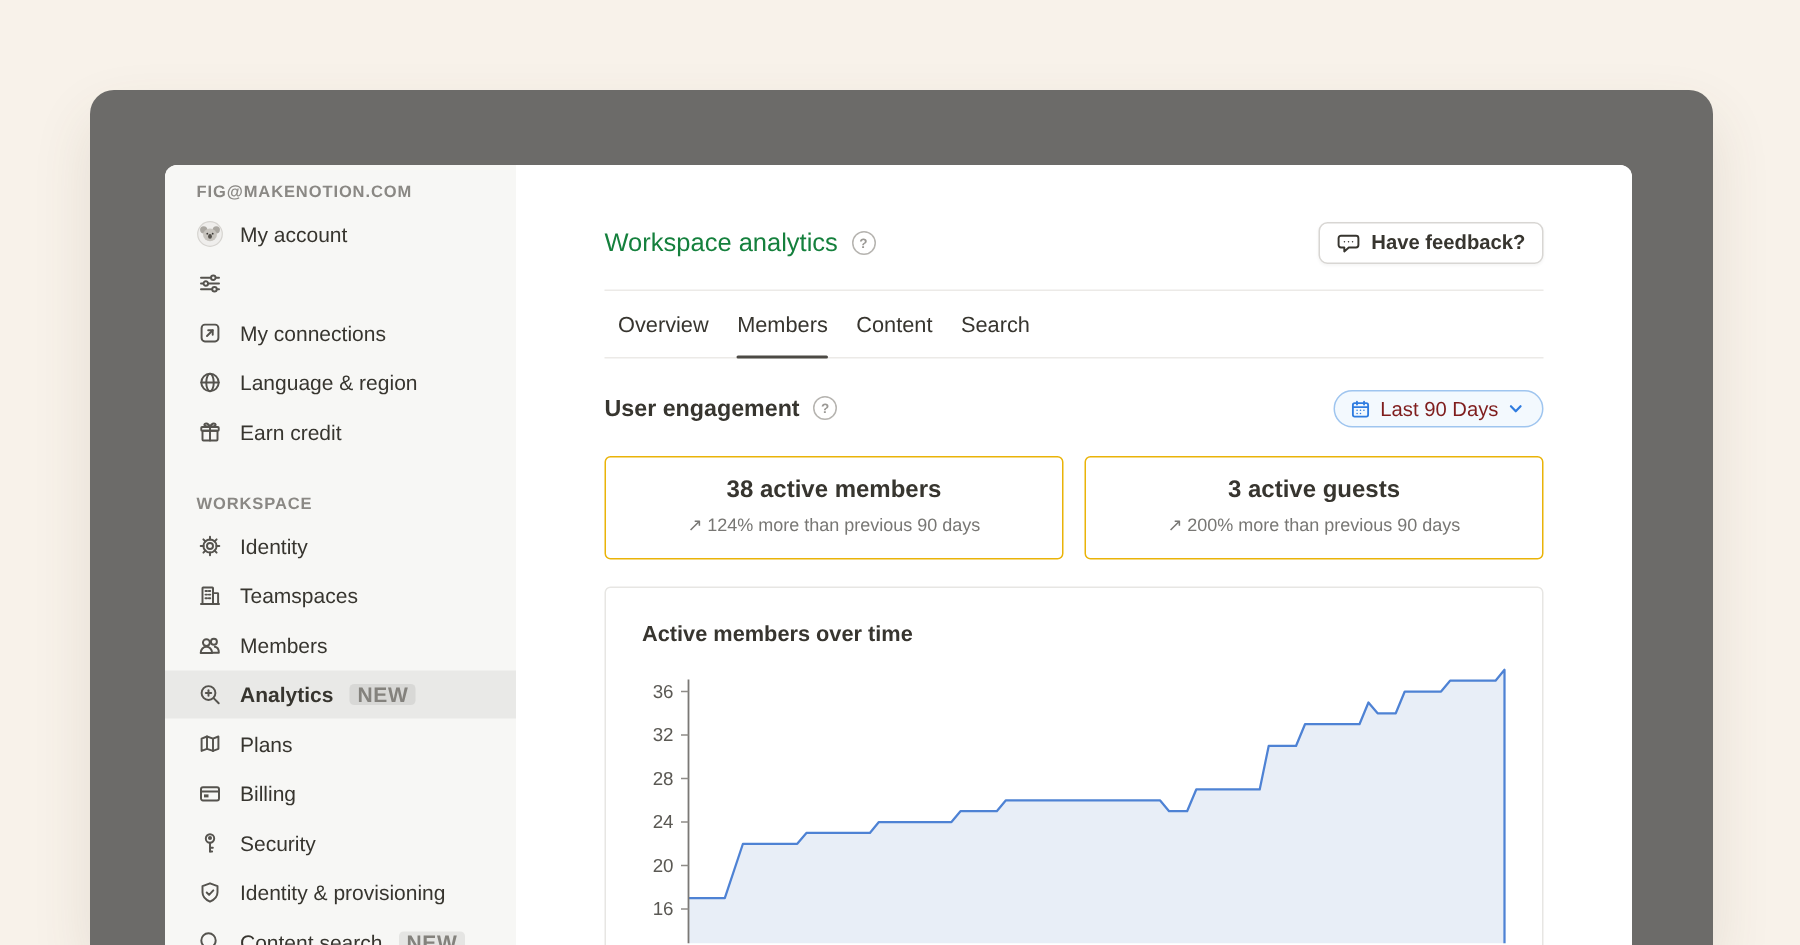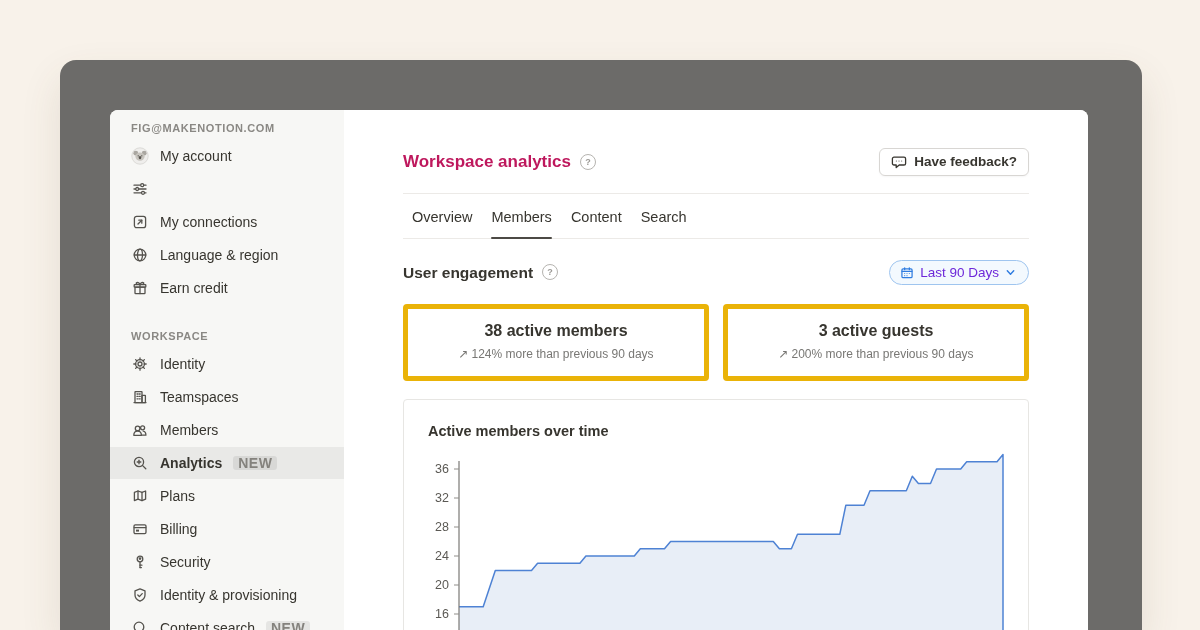--- a/index.html
+++ b/index.html
@@ -36,46 +36,46 @@
   .side-item .lbl{flex:0 1 auto;}
   .badge{
     flex:0 0 auto;font-size:14px;font-weight:700;letter-spacing:.5px;color:#84827d;
     background:rgba(0,0,0,0.07);border-radius:3px;padding:2px 5px;line-height:10px;
   }
   .side-section{margin:26px 0 6px 21px;font-size:11px;font-weight:600;color:#8a8884;letter-spacing:.6px;}
   
   .main{flex:1;background:#fff;padding:38px 60px 0 59px;box-sizing:border-box;position:relative;}
   .header-row{display:flex;align-items:center;justify-content:space-between;}
   .title-wrap{display:flex;align-items:center;gap:9px;}
-  .page-title{font-size:17px;font-weight:700;color:#be185d;}
+  .page-title{font-size:17px;font-weight:400;color:#15803d;}
   .help{
     width:14px;height:14px;border-radius:50%;border:1px solid #b6b4b0;color:#9b9995;
     font-size:9px;font-weight:700;display:flex;align-items:center;justify-content:center;
   }
   .feedback-btn{
     display:flex;align-items:flex-start;gap:7px;background:#fff;border:1px solid #d8d6d3;
     border-radius:6px;padding:5px 11px;font-size:13.5px;font-weight:600;color:#37352f;
     box-shadow:0 1px 2px rgba(0,0,0,0.04);cursor:pointer;
   }
   .divider{height:1px;background:#eceae7;margin-top:17px;}
   .tabs{display:flex;gap:19px;padding-left:9px;border-bottom:1px solid #eceae7;}
   .tab{position:relative;padding:15px 0 13px;font-size:14.5px;color:#37352f;cursor:pointer;}
   .tab.active::after{
     content:"";position:absolute;left:0;right:0;bottom:-1px;height:2px;background:#4c4a45;border-radius:1px;
   }
   .section-row{display:flex;align-items:center;justify-content:space-between;margin-top:21px;}
   .section-title-wrap{display:flex;align-items:flex-start;gap:9px;}
   .section-title{font-size:15.5px;font-weight:700;color:#37352f;}
   .range-pill{
     display:flex;align-items:center;gap:6px;border:1px solid #9fc5ef;background:#f3f9fe;
-    color:#6d28d9;border-radius:15px;padding:4px 12px 4px 10px;font-size:13.5px;cursor:pointer;
+    color:#7f1d1d;border-radius:15px;padding:4px 12px 4px 10px;font-size:13.5px;cursor:pointer;
   }
   .stats-row{display:flex;gap:14px;margin-top:19px;}
   .stat-card{
-    flex:1;border:5px solid #eab308;border-radius:4px;text-align:center;
+    flex:1;border:1px solid #eab308;border-radius:4px;text-align:center;
     padding:13px 8px 15px;box-sizing:border-box;background:#fff;
   }
   .stat-value{font-size:16px;font-weight:700;color:#37352f;}
   .stat-delta{margin-top:7px;font-size:12px;color:#787774;}
   .stat-delta .arrow{margin-right:3px;color:#787774;}
   .chart-card{
     margin-top:18px;border:1px solid #e7e6e3;border-radius:4px;background:#fff;
     padding:23px 0 0 24px;height:400px;box-sizing:border-box;overflow:hidden;
   }
   .chart-title{font-size:14.5px;font-weight:700;color:#37352f;}

